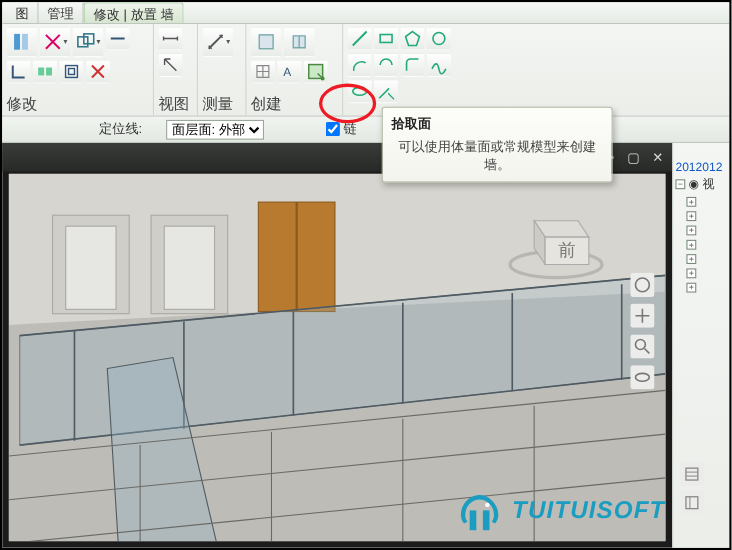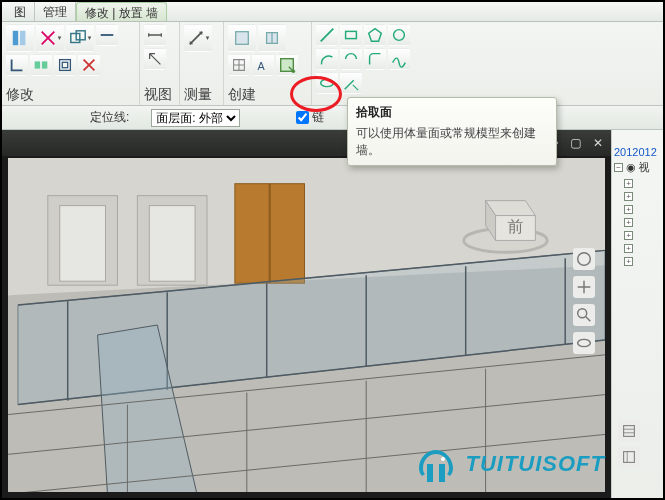--- a/index.html
+++ b/index.html
@@ -113,21 +113,21 @@
     background: linear-gradient(#fdfdfa,#f3f4ed);
     border: 1px solid #b5bca9;
     border-radius: 3px;
     box-shadow: 2px 3px 6px rgba(0,0,0,0.25);
     padding: 6px 8px;
     font-size: 12px;
     z-index: 30;
     margin-left: 28px;
   }
   .tooltip .tt-title { font-weight: bold; margin-bottom:4px; color:#222;}
-  .tooltip .tt-body  { color:#444; }
+  .tooltip .tt-body  { color:#444;text-align:center; }
 
   
   .viewport-wrap {
     position:absolute;
     left:0; top:128px; right:52px; bottom:0;
     background:#1b1b1b;
   }
   .view-titlebar {
     height:26px;
     background: linear-gradient(#3a3c3a,#272927);

